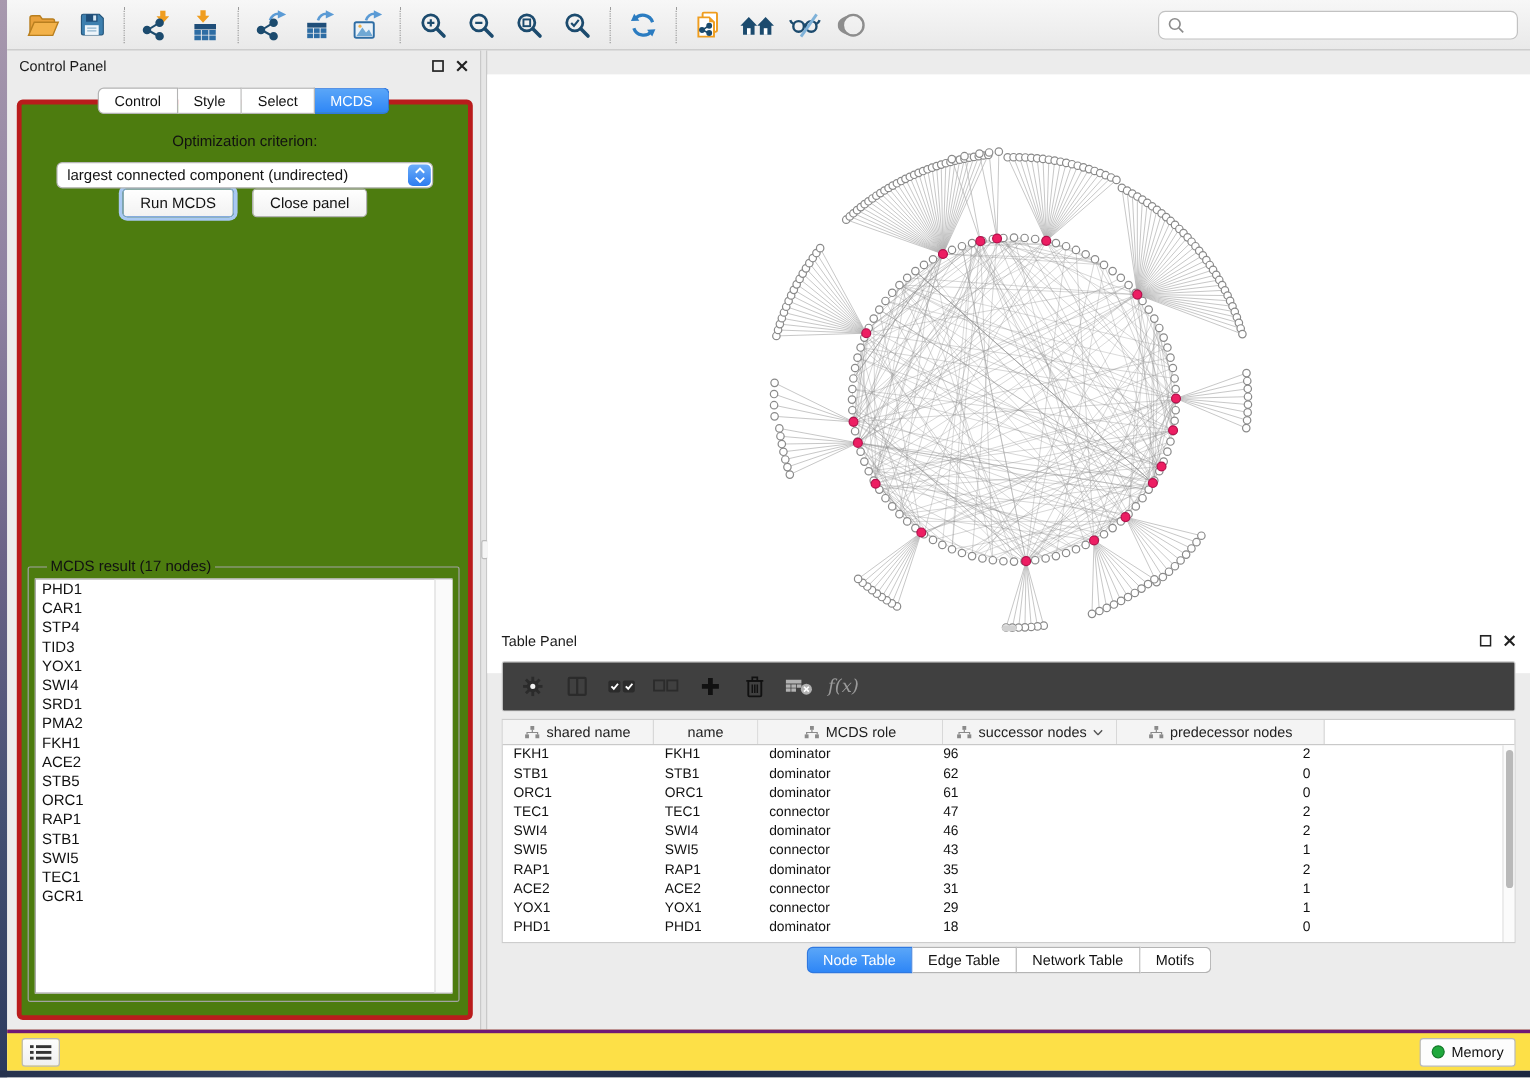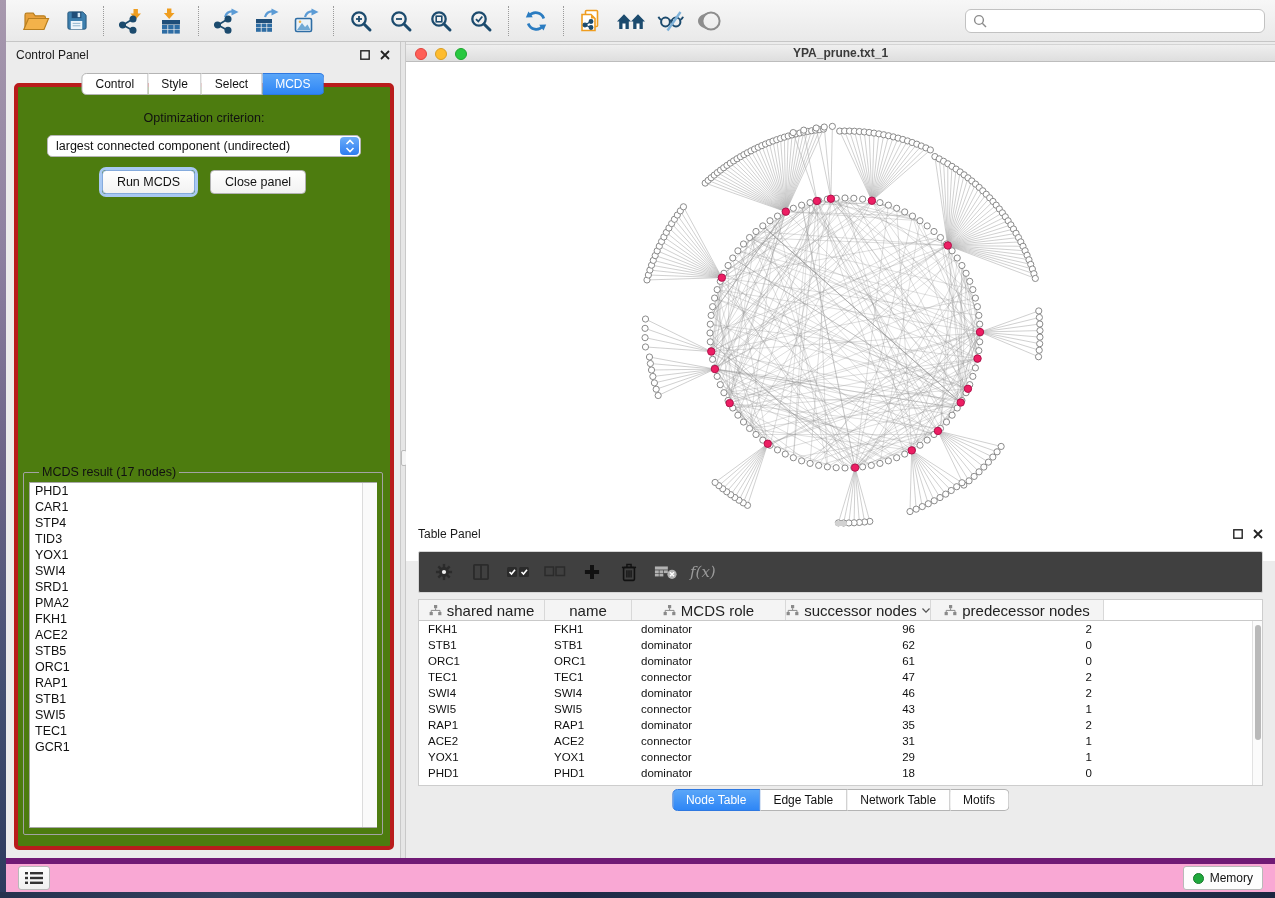--- a/index.html
+++ b/index.html
@@ -37,21 +37,21 @@
   .seg-btn.active{background:linear-gradient(#5aa6f8,#2e86f6);border-color:#2e78e0;color:#fff}
   #cp-tabs{position:absolute;top:31px;left:50%;transform:translateX(-50%);z-index:2}
   #cp-inner{position:absolute;left:8px;right:6px;top:41px;bottom:8px;background:#4d7c0f;
     border:4px solid #b91c1c;border-radius:5px}
   #opt-label{margin-top:24px;text-align:center;font-size:12.5px}
   #criterion-select{margin:10px auto 0;width:314px;height:22px;background:#fff;border:1px solid #b6b6b6;
     border-radius:5px;position:relative;display:flex;align-items:center;padding-left:8px;
     box-sizing:border-box;font-size:12.5px}
   .stepper{position:absolute;right:1px;top:1px;width:19px;height:18px;border-radius:4px;
     background:linear-gradient(#6cadf9,#2e7df0);display:flex;align-items:center;justify-content:center}
-  #cp-buttons{margin-top:13px;display:flex;justify-content:center;gap:15px}
+  #cp-buttons{display:flex;justify-content:center;gap:15px}
   .btn{height:22px;padding:0 14px;background:linear-gradient(#fff,#f2f2f2);border:1px solid #b2b2b2;
     border-radius:4px;font-size:12.5px;display:flex;align-items:center;cursor:default}
   .btn.focus{box-shadow:0 0 0 3px #a9c9f3;border-color:#85abdd}
   #mcds-fieldset{position:absolute;left:5px;right:7px;top:378px;bottom:11px;border:1px solid #a3a3a3;
     border-radius:2px;margin:0;padding:0;background:transparent}
   #mcds-fieldset legend{font-size:12.5px;margin-left:15px;padding:0 3px}
   #mcds-listbox{position:absolute;left:5px;right:5px;top:3px;bottom:6px;background:#fff;
     border:1px solid #a8a8a8;overflow:hidden}
   .mcds-item{font-size:12.5px;line-height:16px;padding-left:5px}
   #mcds-scroll{position:absolute;right:0;top:0;bottom:0;width:14px;background:#fafafa;border-left:1px solid #dcdcdc}
@@ -76,40 +76,40 @@
 
   
   #table-panel{position:absolute;left:400px;top:521px;width:869px;height:295px}
   #tp-handle{position:absolute;top:0px;left:50%;margin-left:-6px;width:12px;height:5px;background:#d2d2d2;border-radius:2px}
   #tp-toolbar{position:absolute;left:12px;right:12px;top:30px;height:42px;background:#404040;
     border:1px solid #d5d5d5;border-radius:2px;display:flex;align-items:center;padding:0 6px;box-sizing:border-box}
   .tpi{width:37px;height:34px;display:flex;align-items:center;justify-content:center;flex:none}
   .fx-label{font-family:"DejaVu Serif",serif;font-style:italic;font-size:15px;color:#9b9b9b}
   #node-table{position:absolute;left:12px;right:12px;top:78px;bottom:30px;background:#fff;
     border:1px solid #cdcdcd;box-sizing:border-box}
-  #nt-header{display:flex;height:20px;border-bottom:1px solid #c9c9c9;font-size:15px}
+  #nt-header{display:flex;height:20px;border-bottom:1px solid #c9c9c9;font-size:12px}
   .hcell{background:#f4f4f4;border-right:1px solid #d8d8d8;display:flex;align-items:center;
     justify-content:center;gap:5px;box-sizing:border-box;color:#222;flex:none}
   .w0{width:126px}.w1{width:87px}.w2{width:154px}.w3{width:145px}.w4{width:173px}
   #nt-body{position:absolute;top:21px;left:0;right:10px;bottom:0;overflow:hidden}
   .trow{display:flex;height:16px;align-items:center;font-size:11.5px}
   .tcell{box-sizing:border-box;white-space:nowrap;flex:none}
   .tcell.a0{width:126px;padding-left:9px}
   .tcell.a1{width:87px;padding-left:9px}
   .tcell.a2{width:154px;padding-left:9px}
-  .tcell.a3{width:145px;text-align:right;padding-right:16px}
+  .tcell.a3{width:145px;padding-right:16px}
   .tcell.a4{width:173px;text-align:right;padding-right:12px}
   #nt-scrollbar{position:absolute;right:0;top:21px;bottom:0;width:10px;background:#fbfbfb;
     border-left:1px solid #e2e2e2;box-sizing:border-box}
   #nt-thumb{position:absolute;left:1.5px;top:4px;width:6px;height:115px;background:#b9b9b9;border-radius:3px}
   #tp-tabs{position:absolute;bottom:5px;left:50%;transform:translateX(-50%)}
 
   
-  #status-bar{position:absolute;left:0;right:0;bottom:0;height:34px;border-top:6px solid #701a75;
-    background:#f9a8d4;display:flex;align-items:center;padding:0 12px;box-sizing:border-box}
+  #status-bar{position:absolute;left:0;right:0;bottom:0;height:34px;border-top:3px solid #701a75;
+    background:#fde047;display:flex;align-items:center;padding:0 12px;box-sizing:border-box}
   #list-btn{width:30px;height:22px;background:linear-gradient(#fdfdfd,#f0f0f0);border:1px solid #b9b9b9;
     border-radius:3px;display:flex;align-items:center;justify-content:center}
   #memory-btn{margin-left:auto;height:22px;padding:0 9px;background:#fdfdfd;border:1px solid #b9b9b9;
     border-radius:3px;display:flex;align-items:center;gap:6px;font-size:12px}
   .mem-dot{width:11px;height:11px;border-radius:50%;background:#1fa83c;border:1px solid #157a2a;box-sizing:border-box}
 </style>
 </head>
 <body>
 
 <div id="desktop-left"></div>
@@ -351,28 +351,20 @@
         <div id="mcds-scroll" style="right:5px;top:4px;bottom:7px"></div>
       </fieldset>
     </div>
   </div>
 
   <div id="v-splitter">
       <div id="v-handle"></div>
     </div>
 
   <div id="network-window">
-    <div id="nw-titlebar">
-      <span class="lights">
-        <span class="light red"></span>
-        <span class="light yellow"></span>
-        <span class="light green"></span>
-      </span>
-      <span id="nw-title">YPA_prune.txt_1</span>
-    </div>
     <div id="nw-canvas">
       <svg width="869" height="499" viewBox="0 0 869 499">
           <line x1="379.8198951834745" y1="149.66280374961246" x2="305.1549437145356" y2="253.37896405029306" stroke="#8f8f8f" stroke-width="0.6" opacity="0.5"></line>
           <line x1="379.8198951834745" y1="149.66280374961246" x2="331.8972990606833" y2="188.81720708382272" stroke="#8f8f8f" stroke-width="0.6" opacity="0.5"></line>
           <line x1="379.8198951834745" y1="149.66280374961246" x2="322.0865704891008" y2="203.5" stroke="#8f8f8f" stroke-width="0.6" opacity="0.5"></line>
           <line x1="379.8198951834745" y1="149.66280374961246" x2="514.0019814576463" y2="158.75160233915636" stroke="#8f8f8f" stroke-width="0.6" opacity="0.5"></line>
           <line x1="379.8198951834745" y1="149.66280374961246" x2="306.5939871455639" y2="244.66280652782274" stroke="#8f8f8f" stroke-width="0.6" opacity="0.5"></line>
           <line x1="379.8198951834745" y1="149.66280374961246" x2="560.0778201069129" y2="330.7089731795652" stroke="#8f8f8f" stroke-width="0.6" opacity="0.5"></line>
           <line x1="379.8198951834745" y1="149.66280374961246" x2="305.1549437145356" y2="253.37896405029306" stroke="#8f8f8f" stroke-width="0.6" opacity="0.5"></line>
           <line x1="379.8198951834745" y1="149.66280374961246" x2="331.8972990606833" y2="188.81720708382272" stroke="#8f8f8f" stroke-width="0.6" opacity="0.5"></line>

